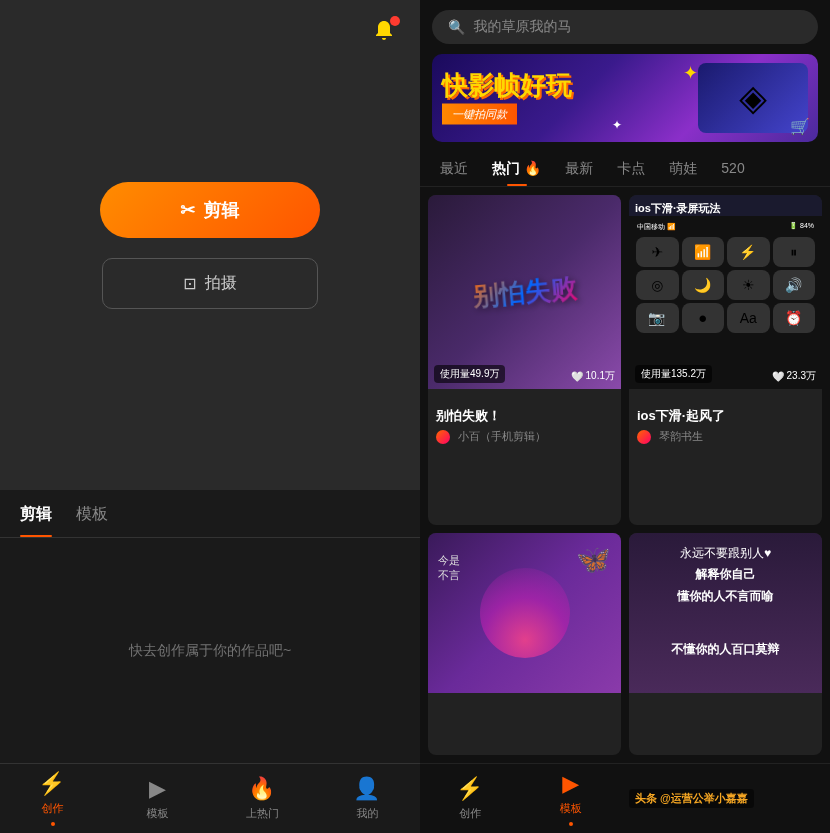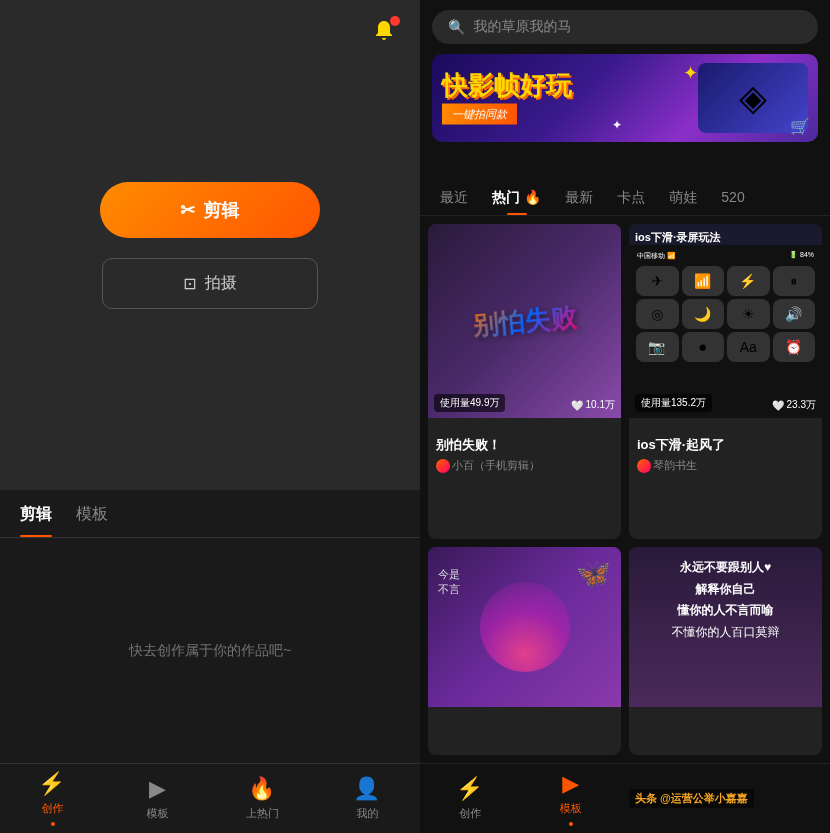--- a/index.html
+++ b/index.html
@@ -262,21 +262,20 @@
 
     .right-tabs::-webkit-scrollbar { display: none; }
 
     .right-tab {
       color: #888;
       font-size: 14px;
       padding: 8px 12px;
       white-space: nowrap;
       cursor: pointer;
       position: relative;
-      margin-top: 29px;
     }
 
     .right-tab.active {
       color: #fff;
       font-weight: 700;
     }
 
     .right-tab.active::after {
       content: '';
       position: absolute;
@@ -424,21 +423,21 @@
       font-size: 13px;
       font-weight: 600;
       margin-bottom: 4px;
     }
 
     .card-author {
       color: #888;
       font-size: 11px;
       display: flex;
       align-items: center;
-      gap: 2px;
+      gap: 8px;
     }
 
     .author-avatar {
       width: 14px;
       height: 14px;
       border-radius: 50%;
       background: linear-gradient(135deg, #ff6600, #ff0066);
       display: inline-block;
     }
 
@@ -613,24 +612,24 @@
       <div class="card-thumb card-thumb-3" style="height:160px;">
         <div style="width:90px;height:90px;background:radial-gradient(circle at 50% 80%, #ff4488 0%, #aa22aa 50%, transparent 100%);border-radius:50%;opacity:0.8;"></div>
         <div style="position:absolute;top:10px;right:10px;font-size:28px;opacity:0.7;">🦋</div>
         <div style="position:absolute;top:20px;left:10px;font-size:11px;color:#ddd;line-height:1.4;">今是<br>不言</div>
       </div>
     </div>
 
     <div class="card">
       <div class="card-thumb card-thumb-4" style="height:160px;">
         <div class="card-text-overlay">
-          <div style="color:#fff;font-size:12px;font-weight:700;line-height:1.8;">永远不要跟别人♥</div>
+          <div style="color:#fff;font-size:12px;font-weight:400;line-height:1.8;">永远不要跟别人♥</div>
           <div style="color:#fff;font-size:12px;font-weight:600;line-height:1.8;">解释你自己</div>
           <div style="color:#fff;font-size:12px;font-weight:600;line-height:1.8;">懂你的人不言而喻</div>
-          <div style="color:#fff;font-size:12px;font-weight:400;line-height:1.8;">不懂你的人百口莫辩</div>
+          <div style="color:#fff;font-size:12px;font-weight:700;line-height:1.8;margin-top:32px;">不懂你的人百口莫辩</div>
         </div>
       </div>
     </div>
   </div>
 
   <div class="bottom-nav-right" style="position:relative;">
     <div class="nav-item-right">
       <span style="font-size:22px;color:#888;">⚡</span>
       <span class="nav-label">创作</span>
     </div>

